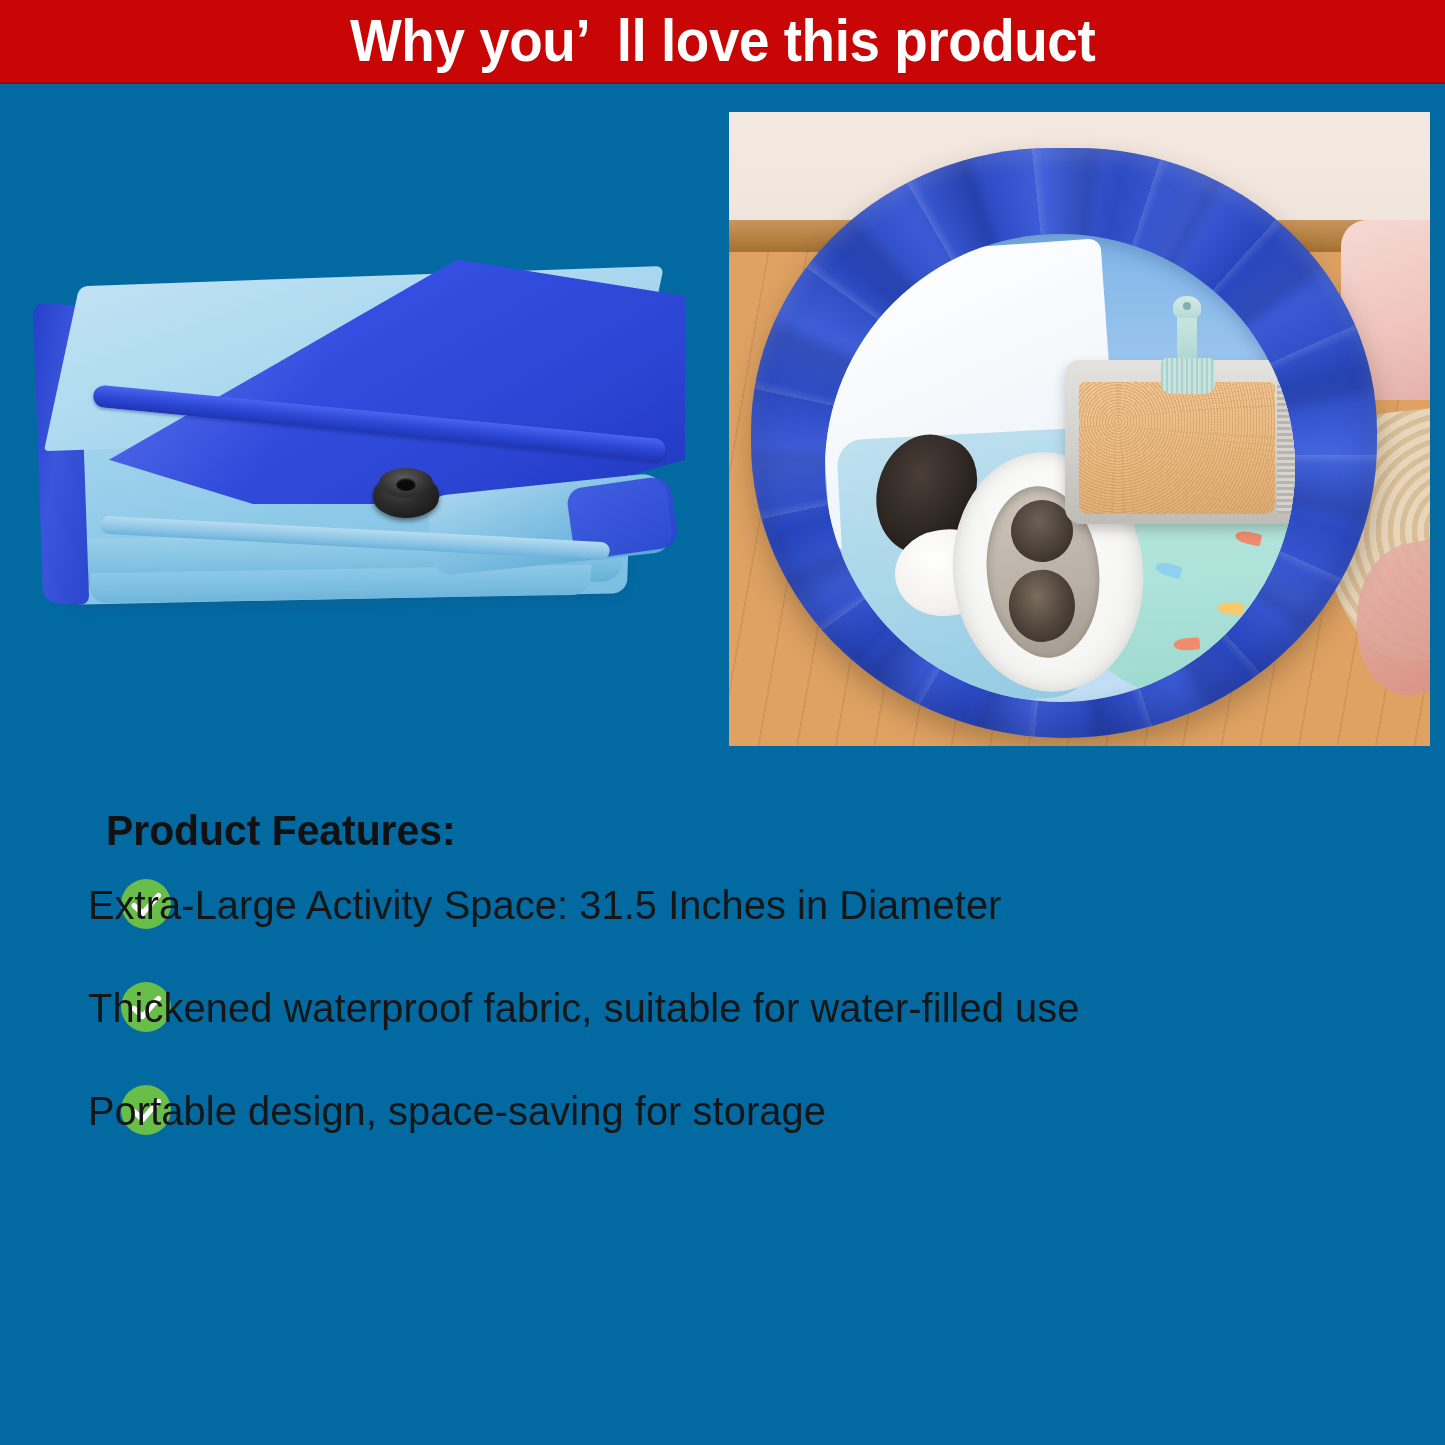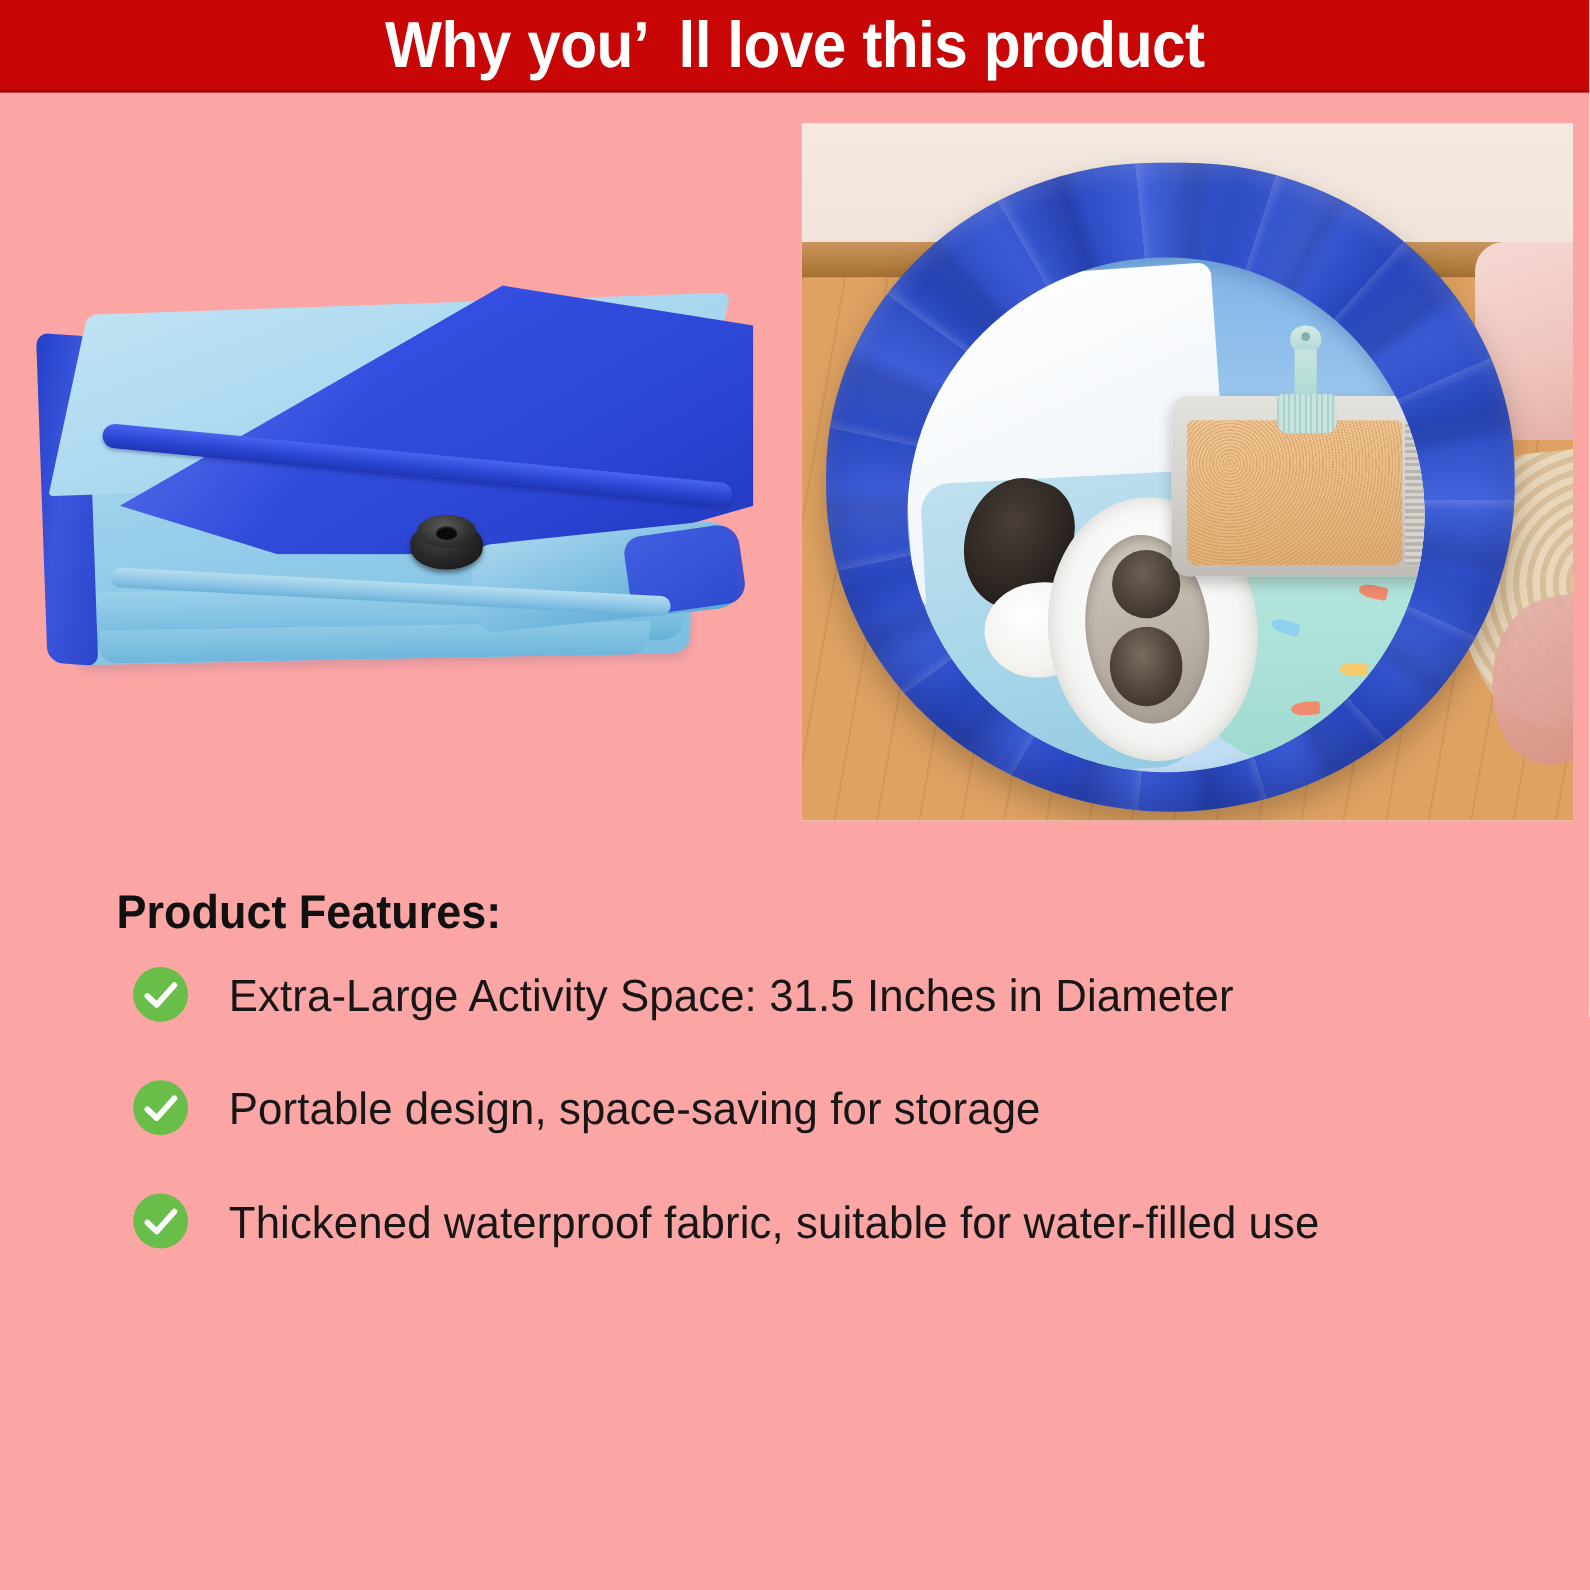--- a/index.html
+++ b/index.html
@@ -12,21 +12,21 @@
     width: 1445px;
     height: 1445px;
     font-family: "Liberation Sans", sans-serif;
     -webkit-font-smoothing: antialiased;
     overflow: hidden;
   }
   .page {
     position: relative;
     width: 1445px;
     height: 1445px;
-    background: #fca5a5;
+    background: #0369a1;
     overflow: hidden;
   }
 
   
   .header-band {
     position: absolute;
     left: 0;
     top: 0;
     width: 1445px;
     height: 84px;
@@ -462,21 +462,20 @@
   .feature-list {
     position: absolute;
     left: 0;
     top: 86px;
     width: 1445px;
   }
   .feature-row {
     position: relative;
     display: flex;
     align-items: flex-start;
-    padding-left: 120px;
     margin-bottom: 45px;
     min-height: 56px;
   }
   .check-icon {
     position: absolute;
     left: 120px;
     top: 2px;
     width: 52px;
     height: 52px;
     flex: 0 0 52px;
@@ -594,30 +593,30 @@
       </div>
 
 
       <div class="feature-row">
         <span class="check-icon">
           <svg viewBox="0 0 52 52" xmlns="http://www.w3.org/2000/svg">
             <circle cx="26" cy="26" r="25" fill="#69be4a"></circle>
             <path d="M14 27.5 L22.5 35.5 L38.5 17.5" fill="none" stroke="#ffffff" stroke-width="5.2" stroke-linecap="round" stroke-linejoin="round"></path>
           </svg>
         </span>
-        <span class="feature-text">Portable design, space-saving for storage</span>
+        <span class="feature-text">Thickened waterproof fabric, suitable for water-filled use</span>
       </div>
 
       <div class="feature-row">
         <span class="check-icon">
           <svg viewBox="0 0 52 52" xmlns="http://www.w3.org/2000/svg">
             <circle cx="26" cy="26" r="25" fill="#69be4a"></circle>
             <path d="M14 27.5 L22.5 35.5 L38.5 17.5" fill="none" stroke="#ffffff" stroke-width="5.2" stroke-linecap="round" stroke-linejoin="round"></path>
           </svg>
         </span>
-        <span class="feature-text">Thickened waterproof fabric, suitable for water-filled use</span>
+        <span class="feature-text">Portable design, space-saving for storage</span>
       </div>
 
 
     </div>
   </div>
 
 </div>
 
 </body></html>

